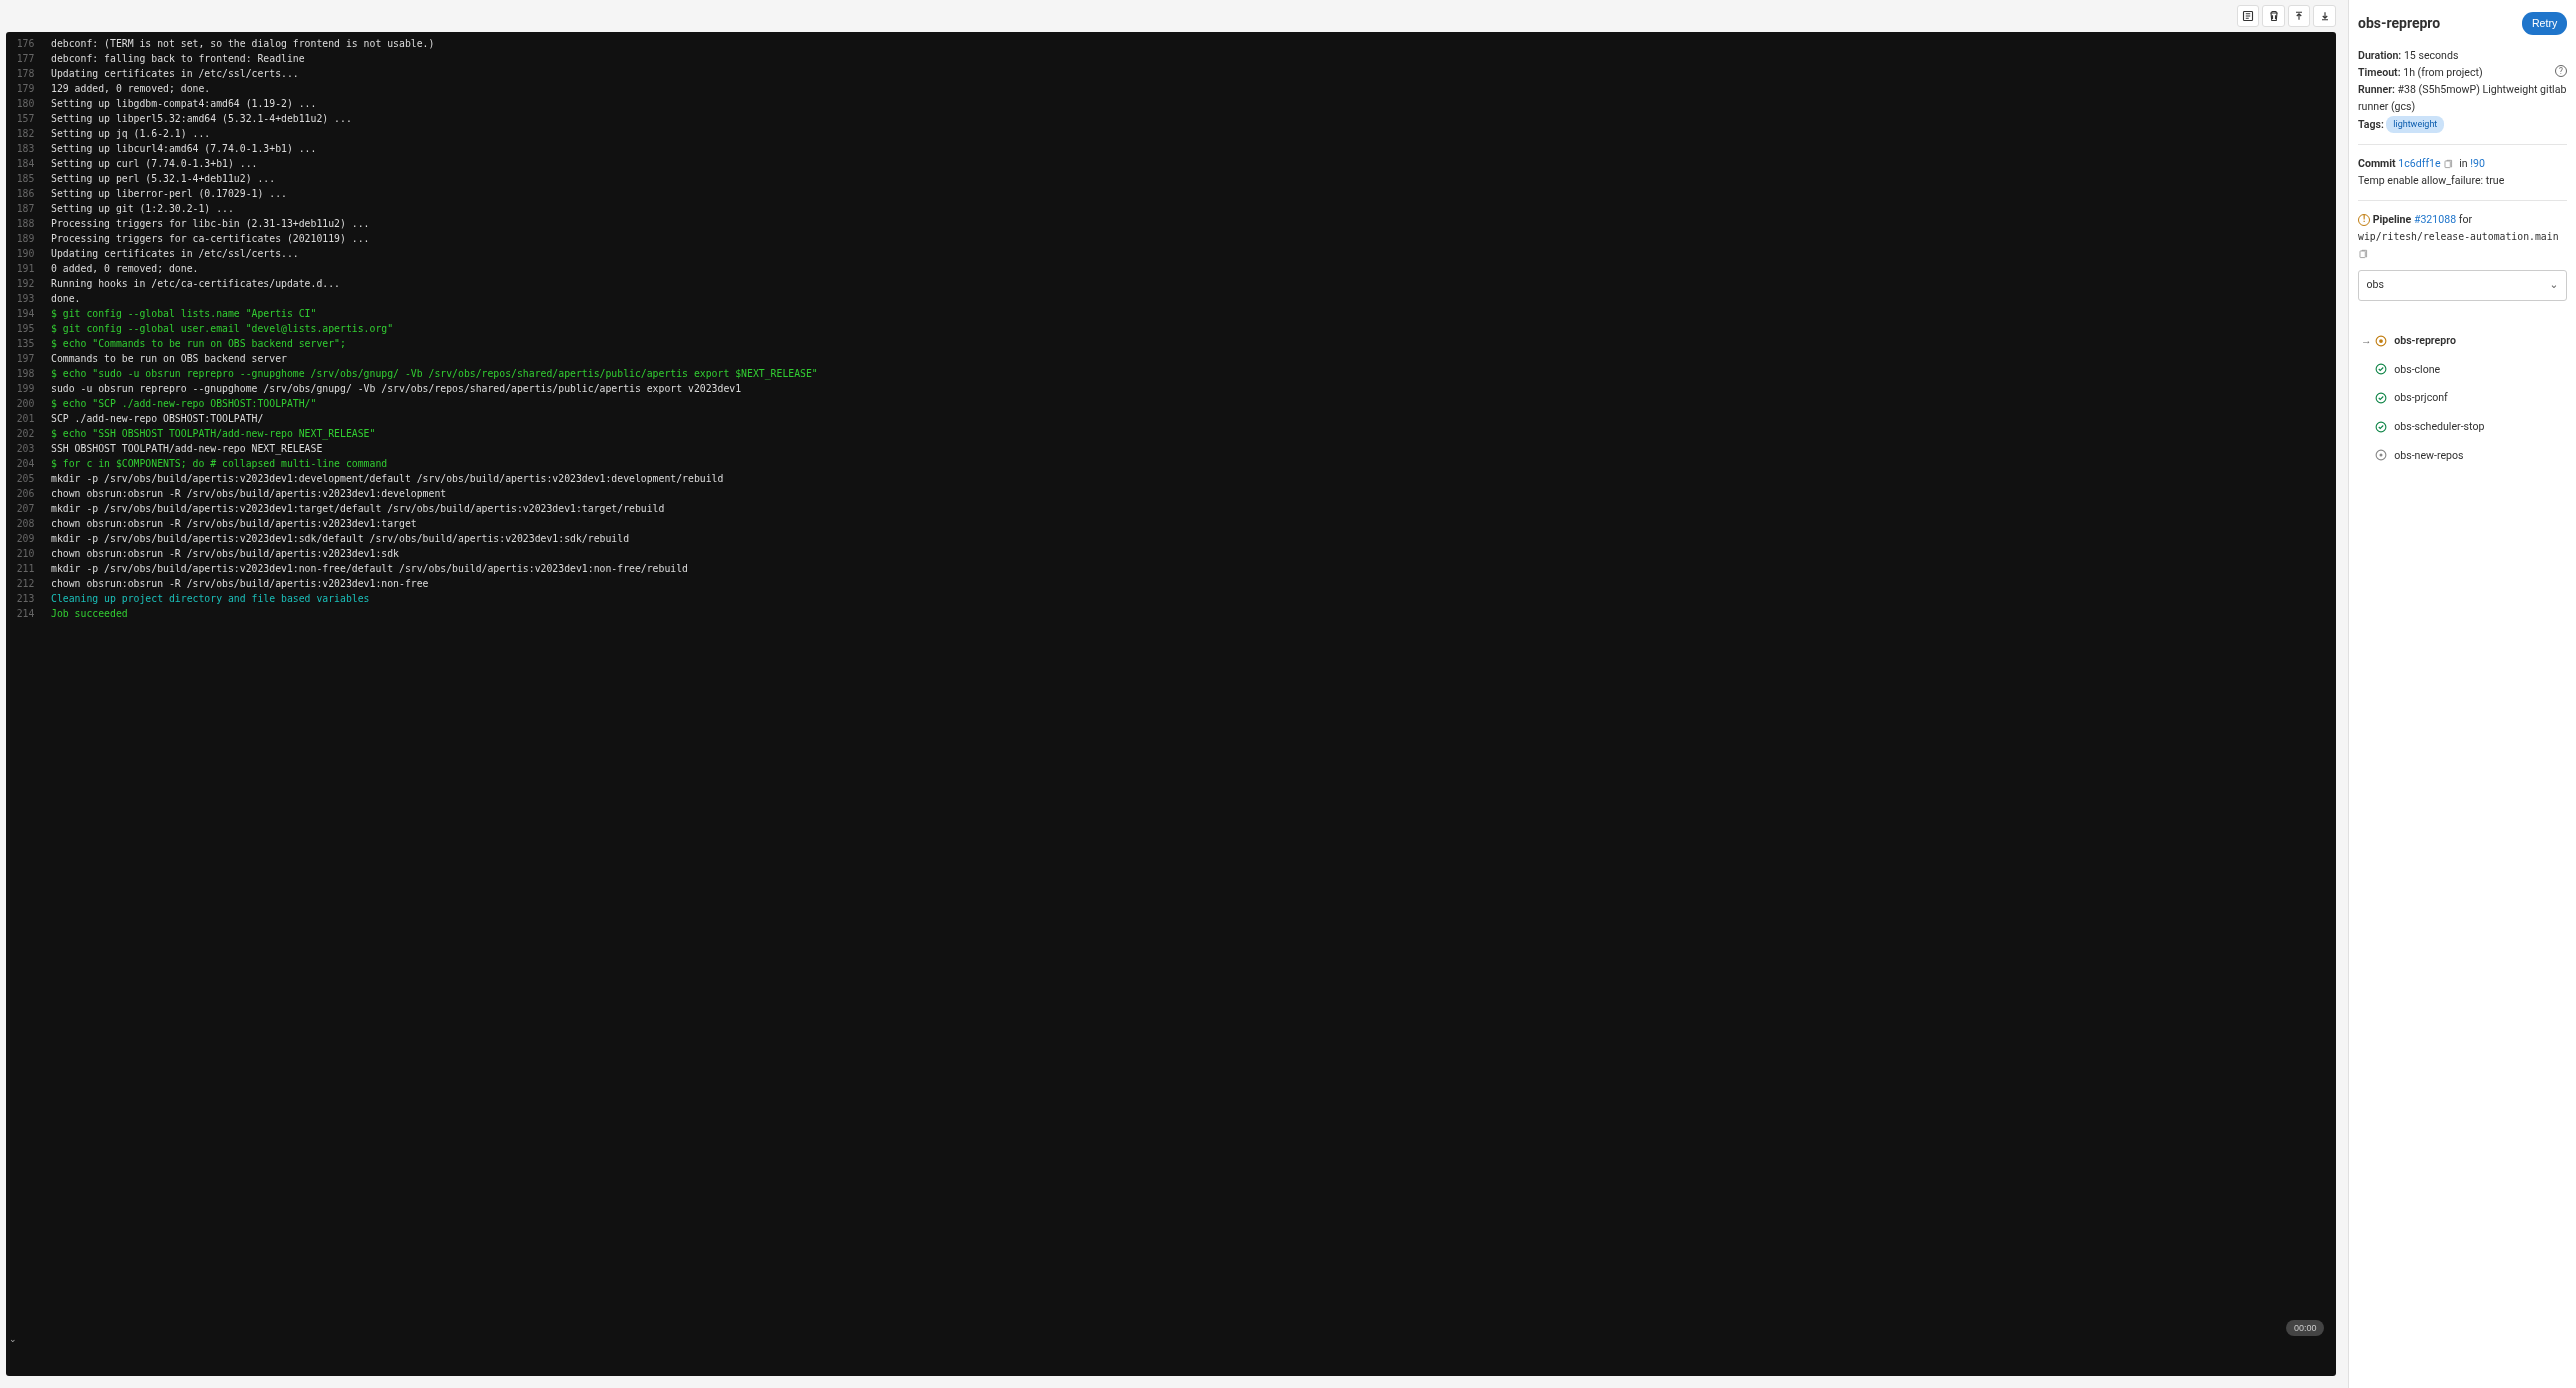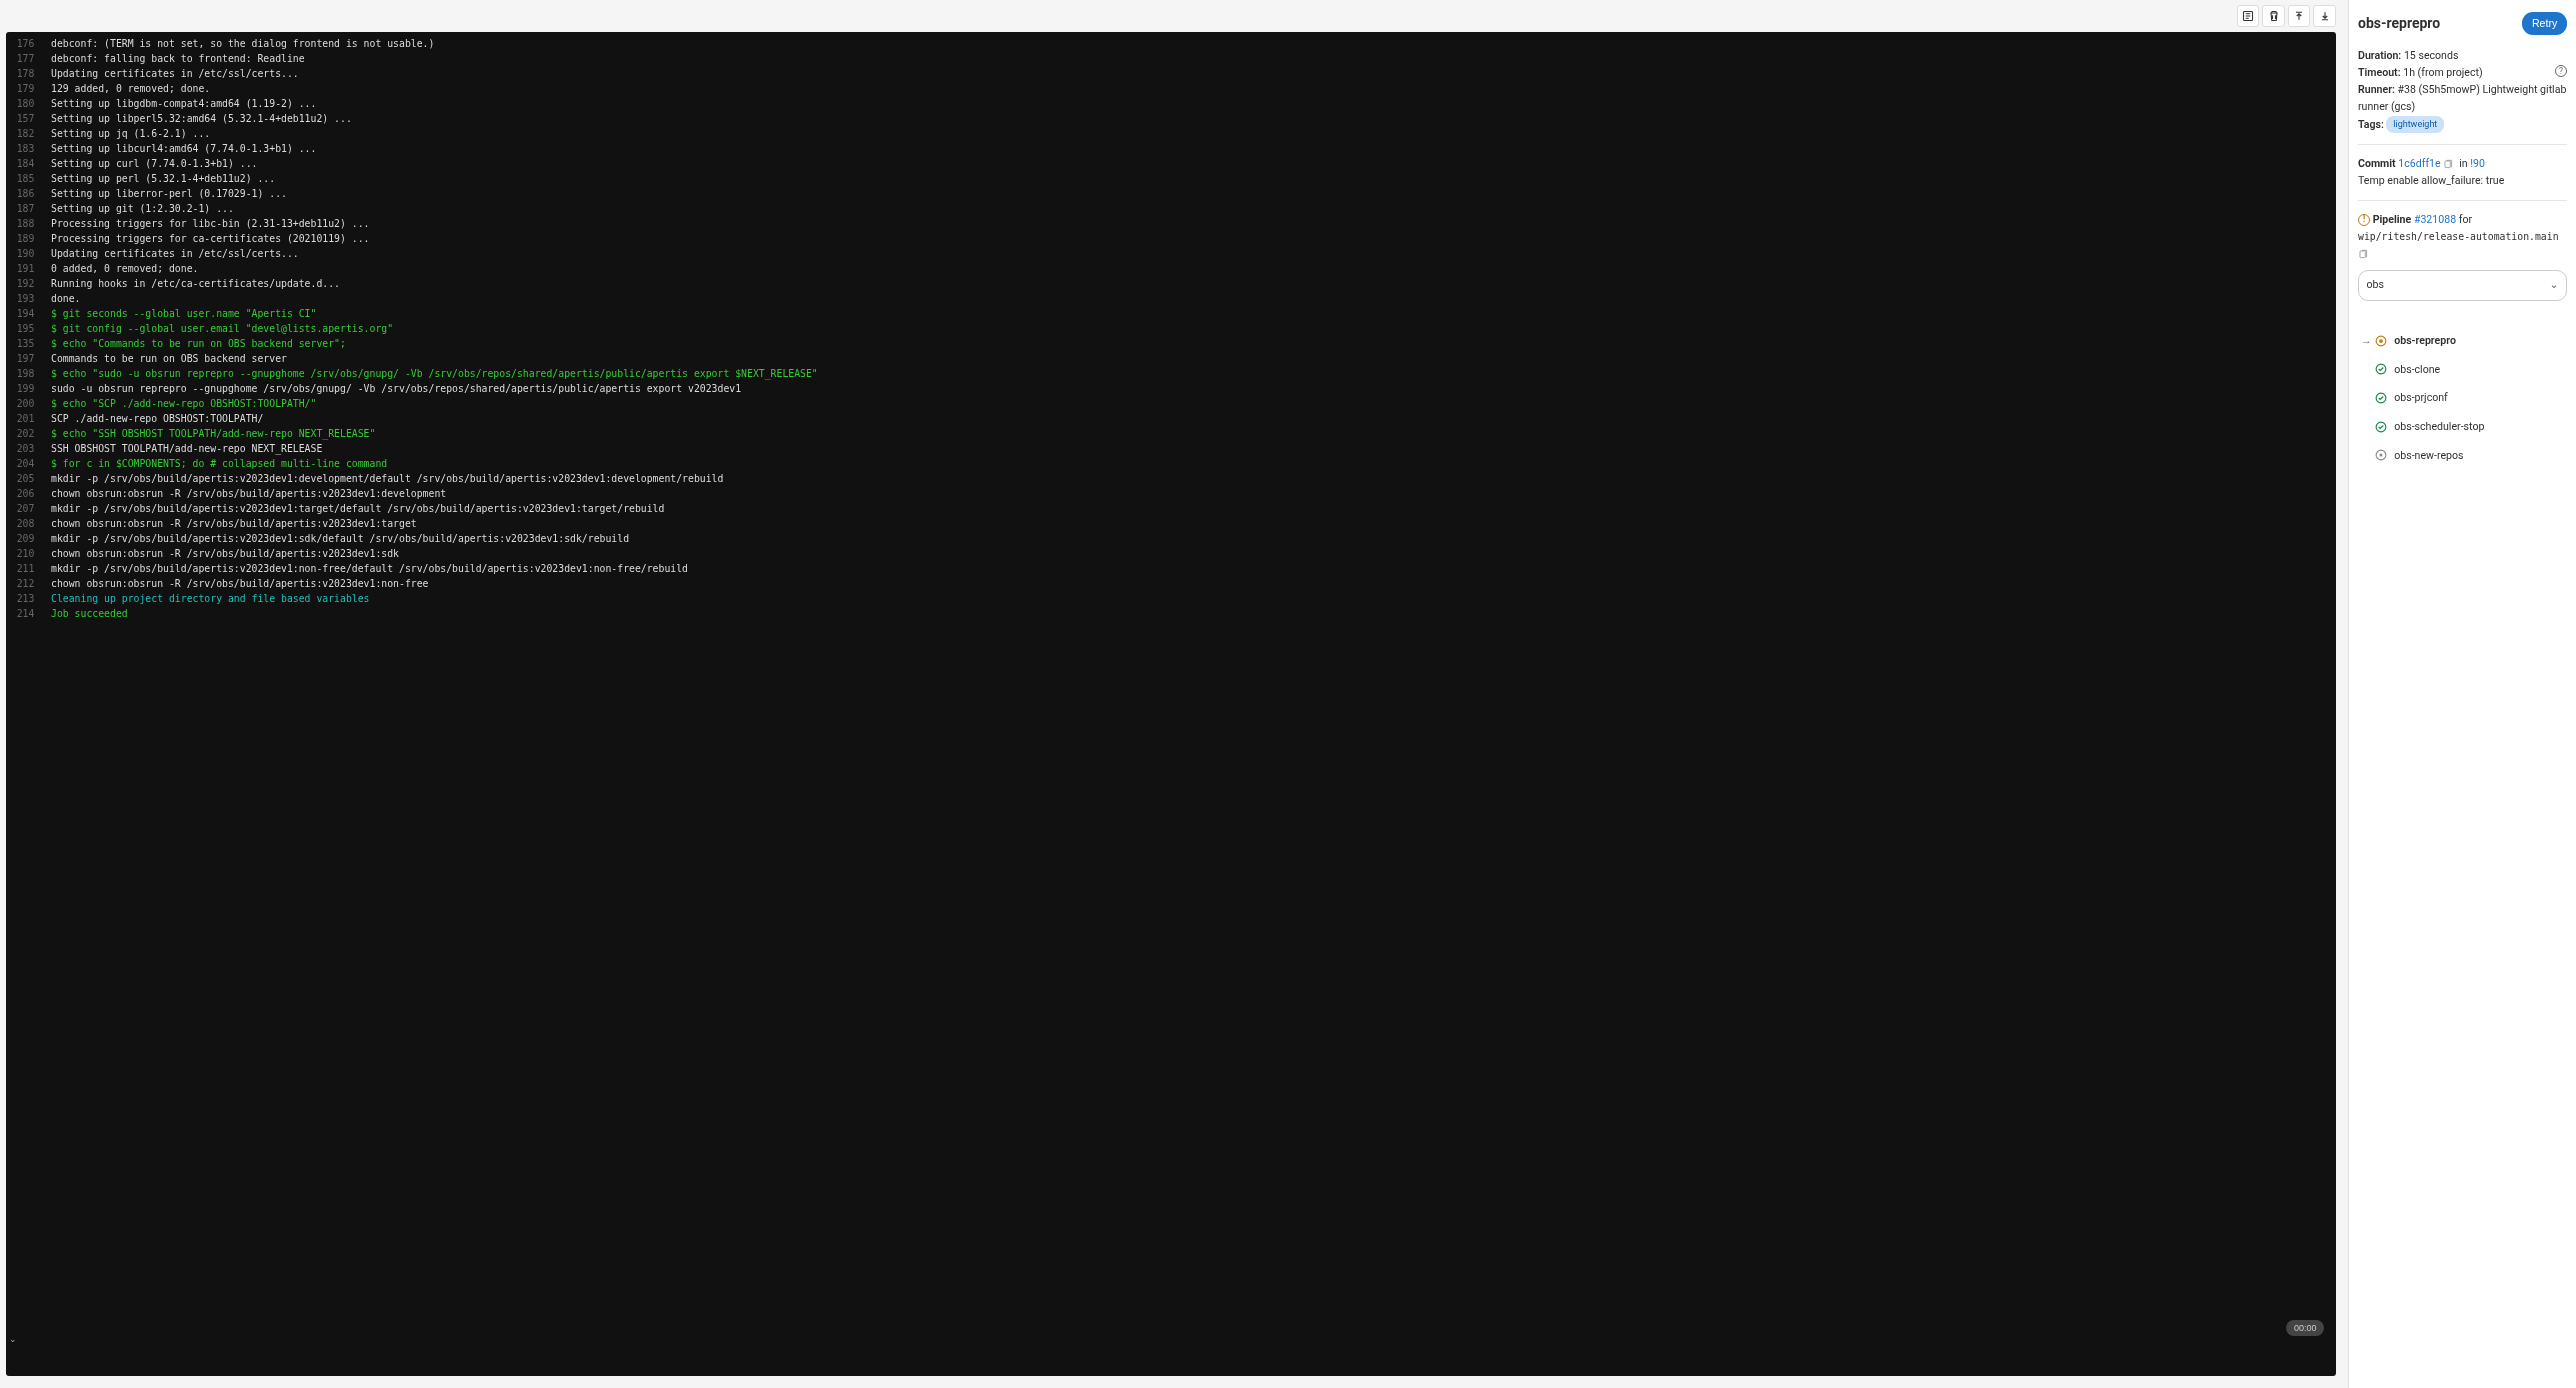--- a/index.html
+++ b/index.html
@@ -27,21 +27,21 @@
 .meta strong { font-weight: 600; }
 .meta .help { float: right; width: 12px; height: 12px; border: 1.1px solid #666; border-radius: 50%; display: inline-flex; align-items: center; justify-content: center; font-size: 8.3px; color: #666; }
 .tag-pill { display: inline-block; background: #cbe2f9; color: #0b5cad; font-size: 9px; padding: 1.5px 6.8px; border-radius: 7.5px; }
 .commit-block { padding: 10.6px 0; border-bottom: 0.8px solid #e5e5e5; font-size: 10.6px; color: #303030; line-height: 1.6; }
 .commit-block a { color: #1f75cb; text-decoration: none; }
 .copy-icon { display: inline-block; width: 10.6px; height: 10.6px; vertical-align: middle; opacity: 0.5; cursor: pointer; }
 .copy-icon svg { width: 10.6px; height: 10.6px; }
 .pipeline-block { padding: 10.6px 0; font-size: 10.6px; color: #303030; line-height: 1.6; }
 .pipeline-block a { color: #1f75cb; text-decoration: none; }
 .status-icon-warn { display: inline-flex; width: 12px; height: 12px; border: 1.1px solid #c17d10; border-radius: 50%; align-items: center; justify-content: center; color: #c17d10; font-size: 8.3px; font-weight: bold; vertical-align: middle; }
-.stage-select { width: 100%; padding: 6px 7.5px; border: 0.8px solid #ccc; border-radius: 10px; font-size: 10.6px; margin-top: 7.5px; background: #fff; display: flex; justify-content: space-between; align-items: center; cursor: pointer; }
+.stage-select { width: 100%; padding: 6px 7.5px; border: 0.8px solid #ccc; border-radius: 3px; font-size: 10.6px; margin-top: 7.5px; background: #fff; display: flex; justify-content: space-between; align-items: center; cursor: pointer; }
 .stage-select .chev { color: #666; }
 .jobs-list { margin-top: 15px; }
 .job-item { display: flex; align-items: center; padding: 7.5px 3px; font-size: 10.6px; color: #303030; cursor: pointer; }
 .job-item.active { font-weight: 600; }
 .job-item .arrow { width: 13.6px; color: #666; }
 .job-item .status { width: 13.6px; height: 13.6px; margin-right: 6px; display: inline-flex; align-items: center; justify-content: center; }
 .status.success { color: #108548; }
 .status.pending { color: #c17d10; }
 .status.created { color: #888; }
 .status svg { width: 12px; height: 12px; }
@@ -143,21 +143,21 @@
           <div class="log-line">
             <span class="ln">192</span>
             <span class="txt ">Running hooks in /etc/ca-certificates/update.d...</span>
           </div>
           <div class="log-line">
             <span class="ln">193</span>
             <span class="txt ">done.</span>
           </div>
           <div class="log-line">
             <span class="ln">194</span>
-            <span class="txt cmd">$ git seconds --global user.name "Apertis CI"</span>
+            <span class="txt cmd">$ git config --global lists.name "Apertis CI"</span>
           </div>
           <div class="log-line">
             <span class="ln">195</span>
             <span class="txt cmd">$ git config --global user.email "devel@lists.apertis.org"</span>
           </div>
           <div class="log-line">
             <span class="ln">135</span>
             <span class="txt cmd">$ echo "Commands to be run on OBS backend server";</span>
           </div>
           <div class="log-line">

